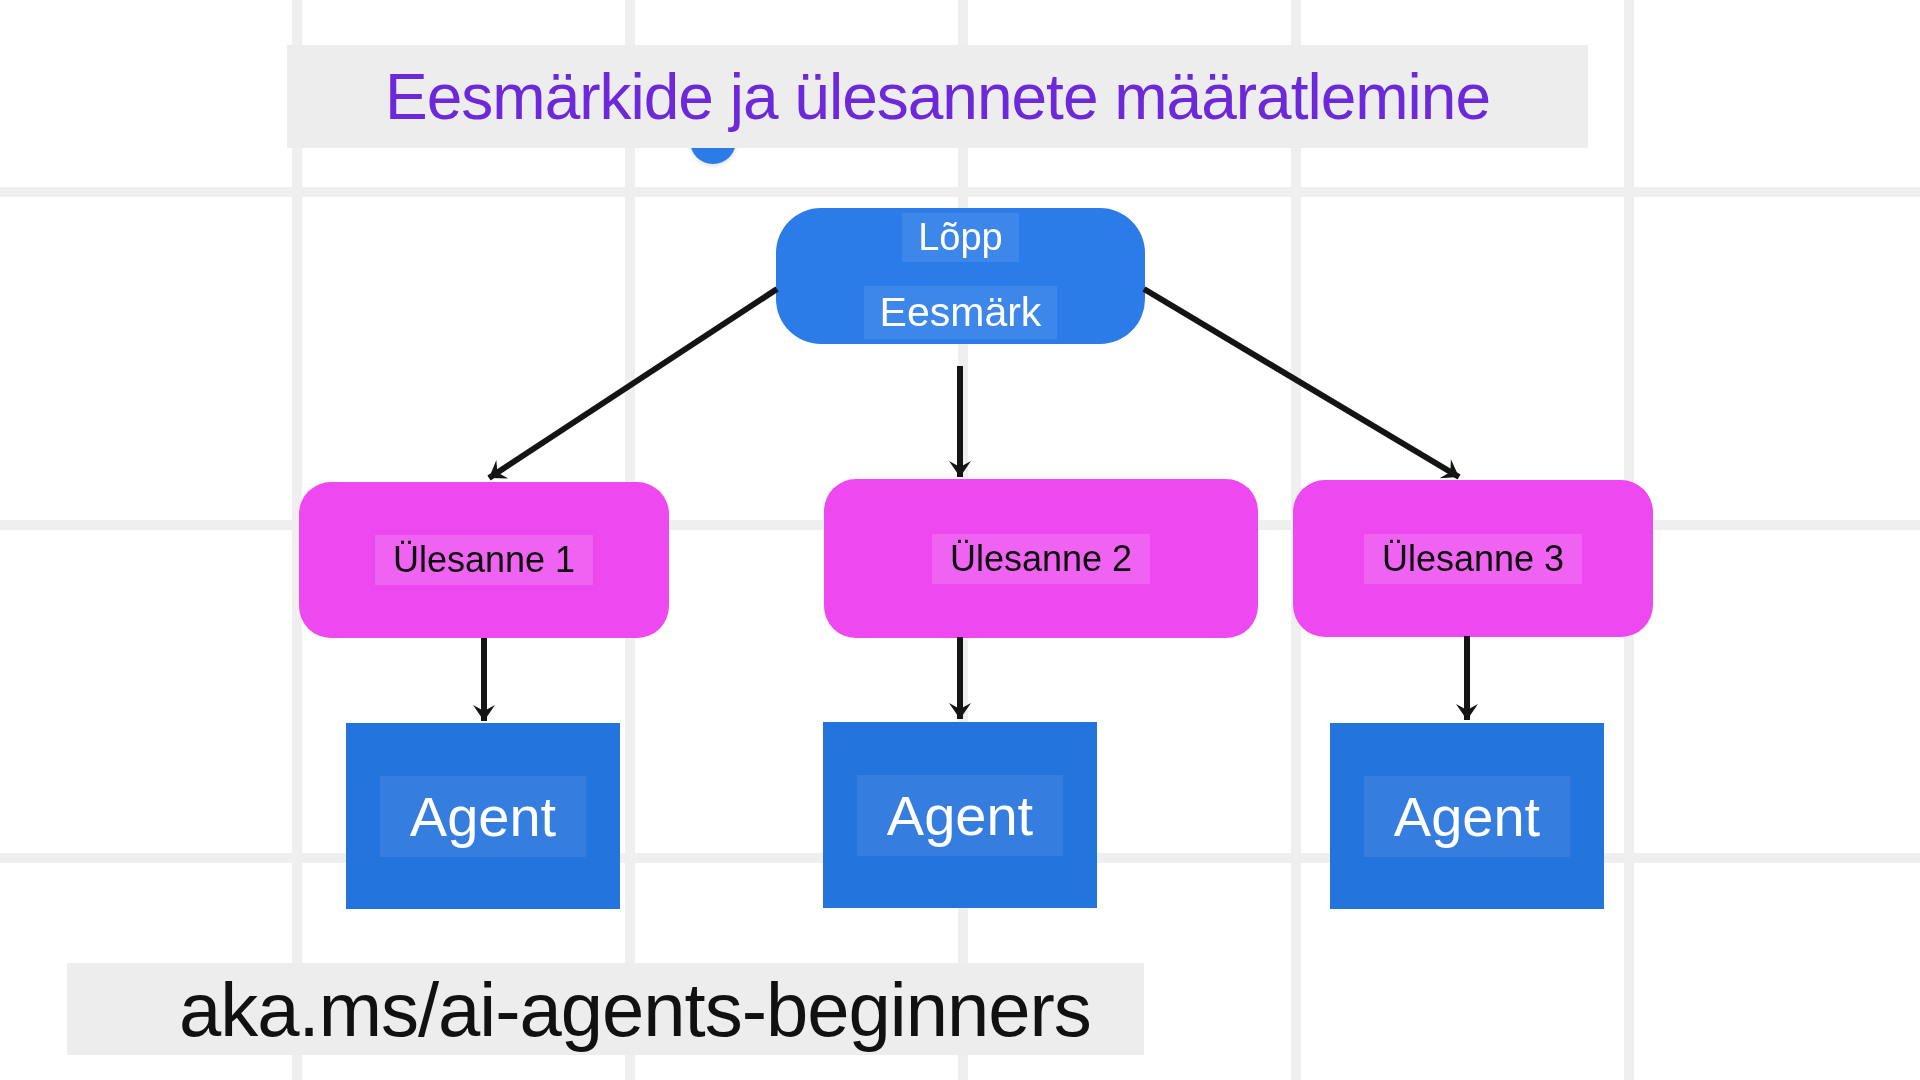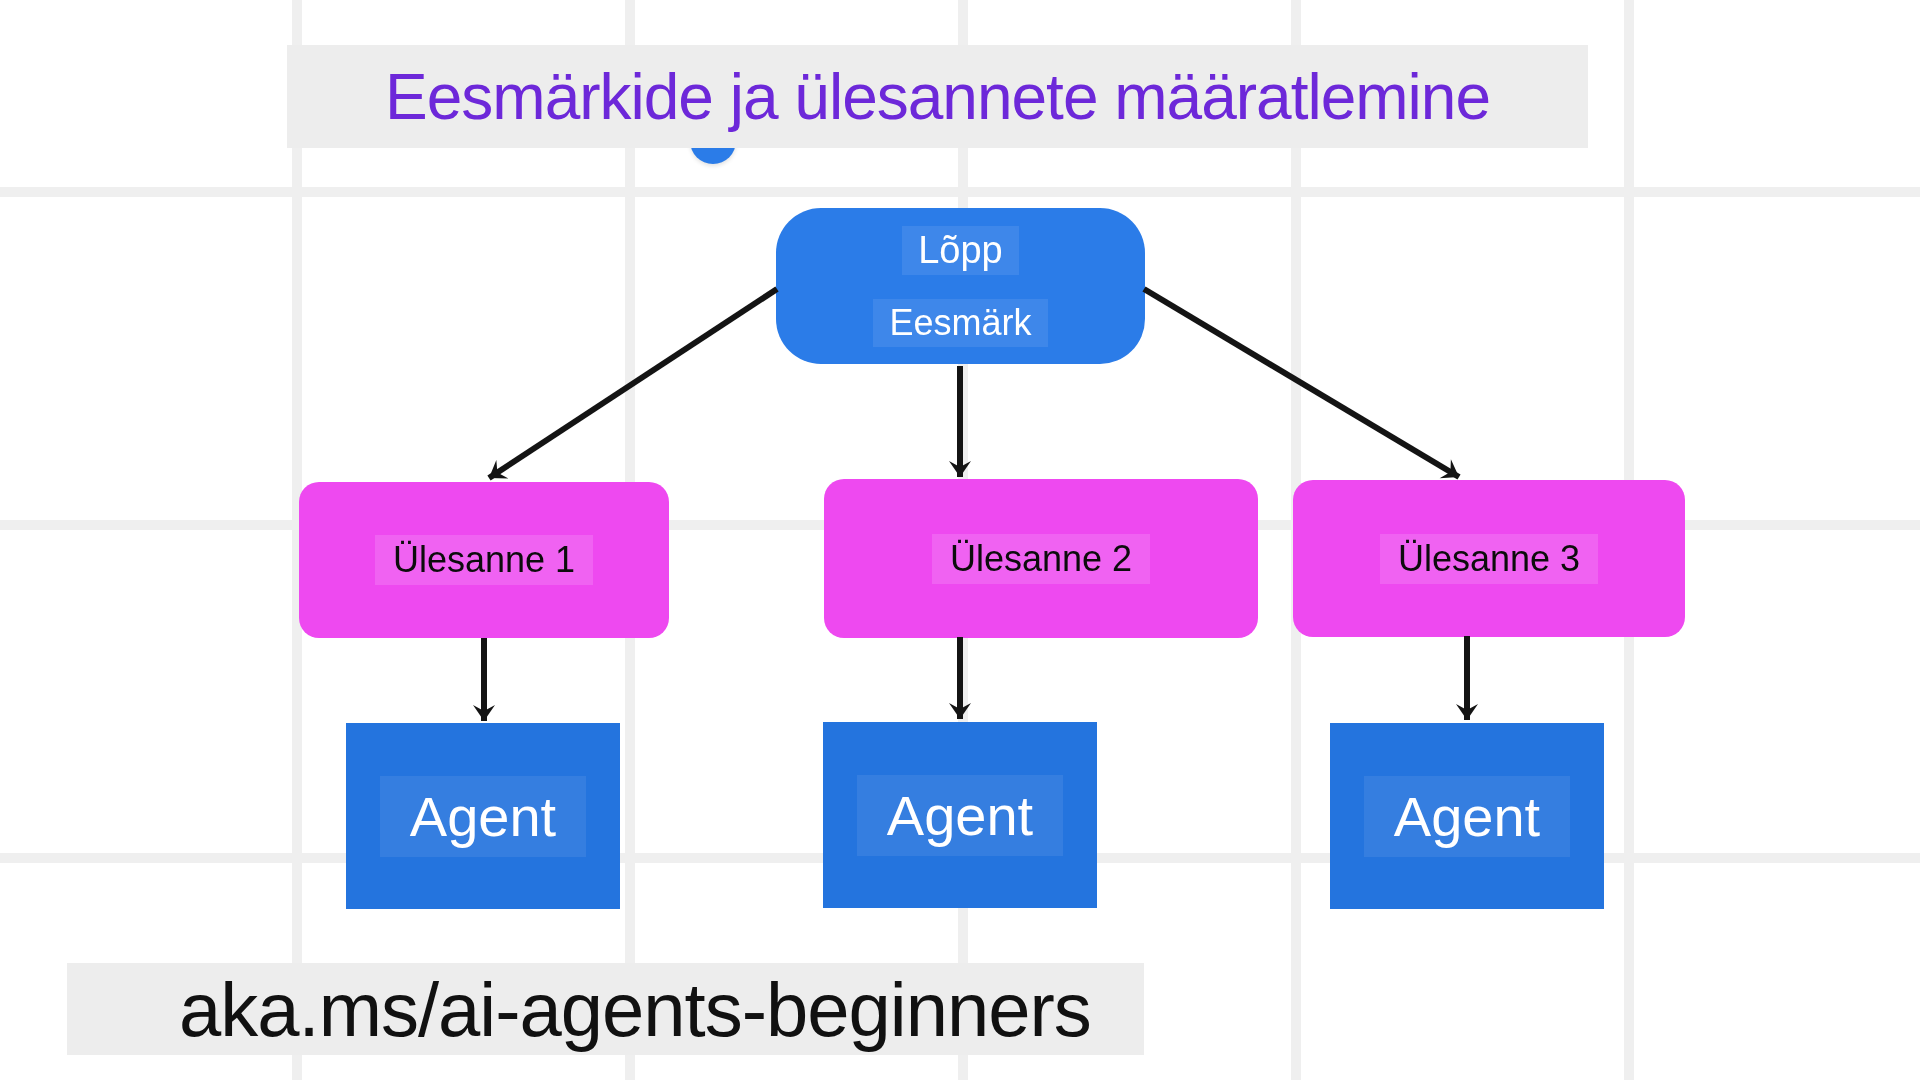--- a/index.html
+++ b/index.html
@@ -33,32 +33,32 @@
   .accent-circle{
     position:absolute;left:690px;top:118px;width:46px;height:46px;
     border-radius:50%;background:#2b7ce8;z-index:1;
     box-shadow:0 2px 4px rgba(0,0,0,0.12);
   }
   .node{
     position:absolute;z-index:2;
     display:flex;flex-direction:column;align-items:center;justify-content:center;
   }
   .goal-node{
-    left:776px;top:208px;width:369px;height:156px;
+    left:776px;top:208px;width:369px;height:136px;
     background:#2b7ce8;border-radius:45px;gap:24px;
   }
   .goal-line1{font-size:38px;color:#ffffff;}
-  .goal-line2{font-size:36px;color:#ffffff;}
+  .goal-line2{font-size:41px;color:#ffffff;}
   .hl-blue{background:rgba(255,255,255,0.09);padding:3px 16px;white-space:nowrap;}
   .task-node{
-    background:#ee49f0;border-radius:20px;
+    background:#ee49f0;border-radius:32px;
   }
   .task-1{left:299px;top:482px;width:370px;height:156px;}
   .task-2{left:824px;top:479px;width:434px;height:159px;}
-  .task-3{left:1293px;top:480px;width:392px;height:157px;}
+  .task-3{left:1293px;top:480px;width:360px;height:157px;}
   .task-label{font-size:36px;color:#0c0c0c;}
   .hl-pink{background:rgba(255,255,255,0.14);padding:4px 18px;white-space:nowrap;}
   .agent-node{
     background:#2474de;
   }
   .agent-1{left:346px;top:723px;width:274px;height:186px;}
   .agent-2{left:823px;top:722px;width:274px;height:186px;}
   .agent-3{left:1330px;top:723px;width:274px;height:186px;}
   .agent-label{font-size:56px;color:#ffffff;}
   .hl-agent{background:rgba(255,255,255,0.08);padding:8px 30px;white-space:nowrap;}

